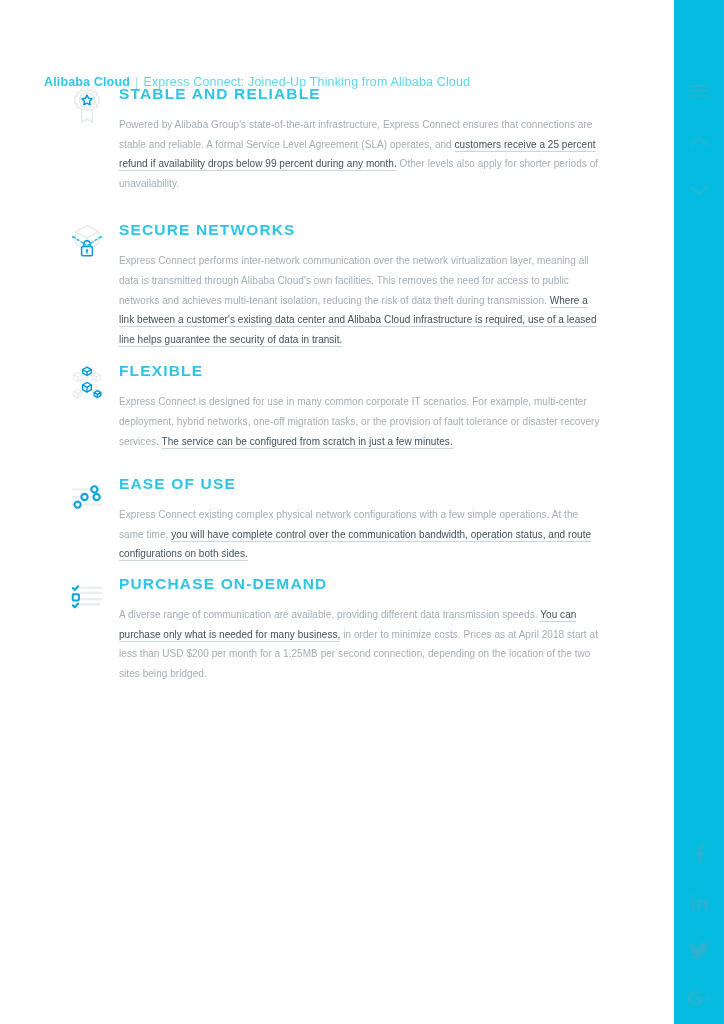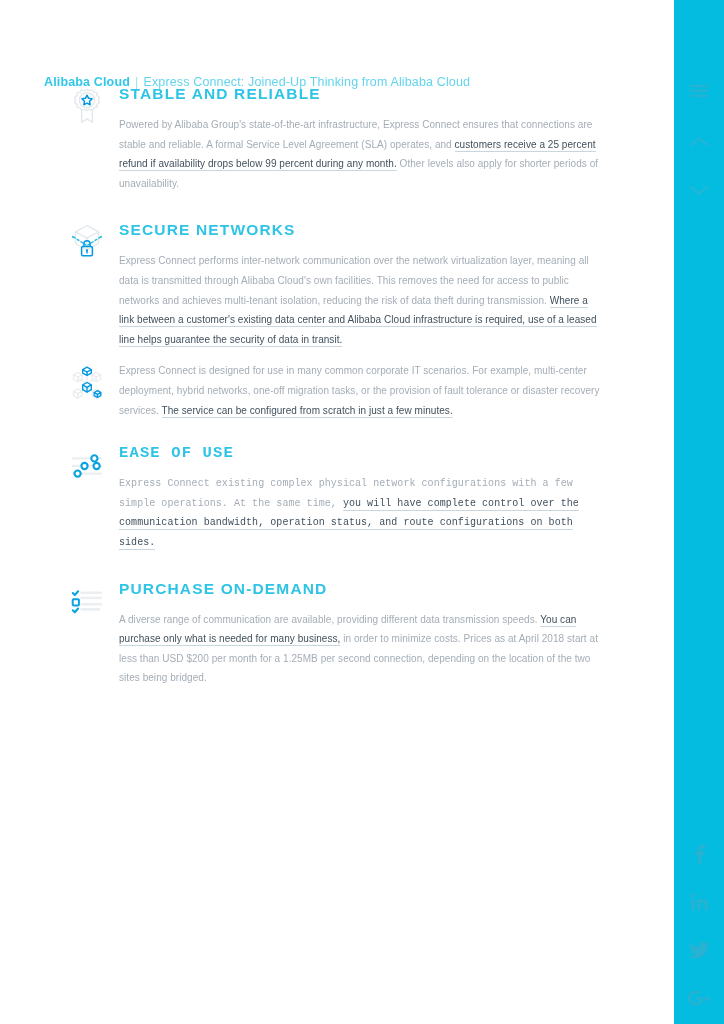--- a/index.html
+++ b/index.html
@@ -88,21 +88,21 @@
   .feature-body .hl {
     color: #41505c;
     border-bottom: 1px solid #c9d6de;
     padding-bottom: 1px;
   }
 
   
   .sec-1 { margin-bottom: 27px; }
   .sec-2 { margin-bottom: 12px; }
   .sec-3 { margin-bottom: 23px; }
-  .sec-4 { margin-bottom: 26px; font-family: Liberation Mono, monospace; }
+  .sec-4 { margin-bottom: 10px; }
   .sec-5 { margin-bottom: 4px; }
 
   
   .rail {
     position: absolute;
     right: 0;
     top: 0;
     width: 50px;
     height: 1024px;
     background: #03bcdf;
@@ -205,20 +205,21 @@
             <path d="M27.3 23.9 v4.8 l-4.3 2.4"></path>
             <path d="M18.7 8.6 l4.3 2.4 4.3-2.4 -4.3-2.4z"></path>
             <path d="M18.7 8.6 v3.6 l4.3 2.2 v-3.8"></path>
             <path d="M27.3 8.6 v3.6 l-4.3 2.2"></path>
             <path d="M30.2 31.6 l3.3 1.8 3.3-1.8 -3.3-1.9z"></path>
             <path d="M30.2 31.6 v3.1 l3.3 1.8 v-3.1"></path>
             <path d="M36.8 31.6 v3.1 l-3.3 1.8"></path>
           </g>
         </svg>
       </span>
+      <h2 class="feature-title">FLEXIBLE</h2>
       <p class="feature-body">
         <span>Express Connect is designed for use in many common corporate IT scenarios. For example, multi-center deployment, hybrid networks, one-off migration tasks, or the provision of fault tolerance or disaster recovery services. </span><span class="hl">The service can be configured from scratch in just a few minutes.</span>
       </p>
     </section>
 
     <section class="feature sec-4">
       <span class="feature-icon">
         <svg width="46" height="46" viewBox="0 0 46 46" aria-hidden="true">
           <g stroke="#eceff2" stroke-width="2.4" stroke-linecap="round">
             <path d="M9 15.4 H37"></path>

